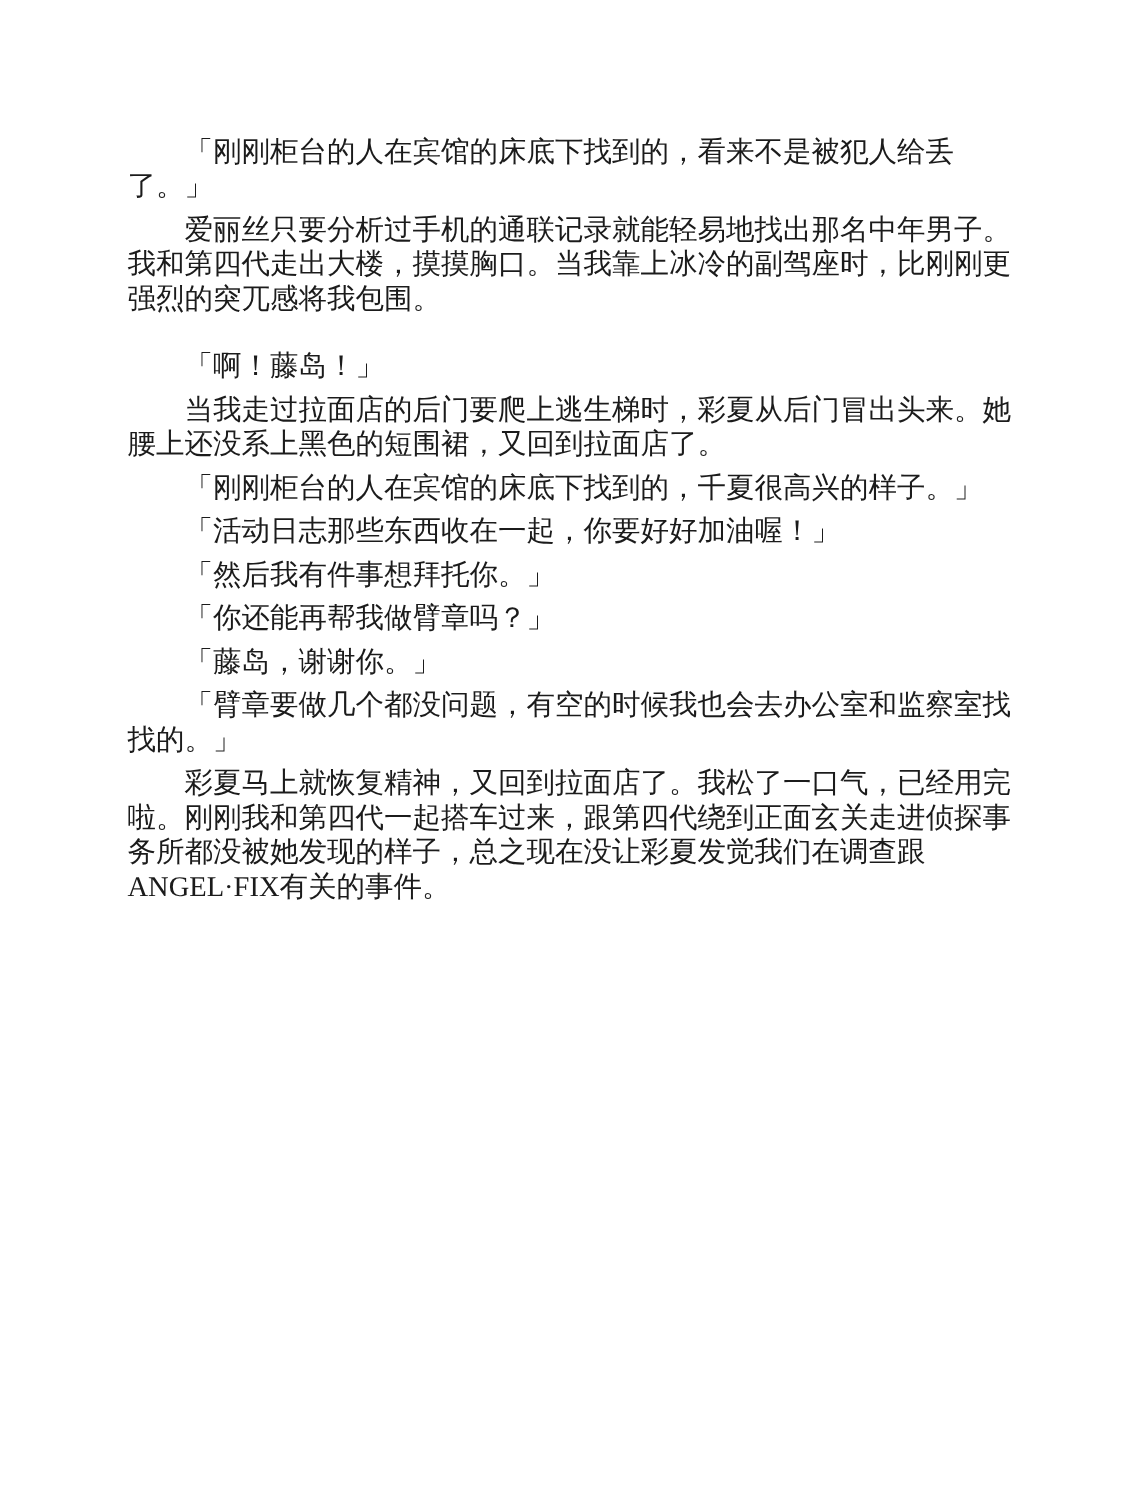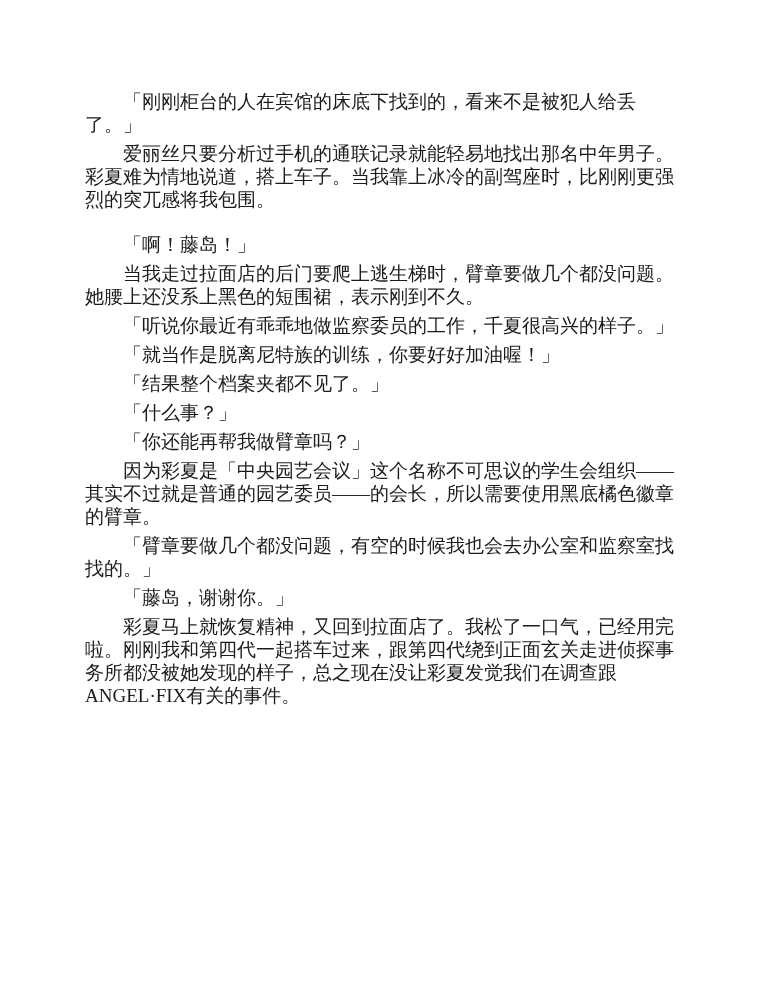--- a/index.html
+++ b/index.html
@@ -31,26 +31,24 @@
   }
   .scene-break {
     height: 16px;
   }
 </style>
 </head>
 <body>
 
 <div class="page">
   <p class="para">「刚刚柜台的人在宾馆的床底下找到的，看来不是被犯人给丢了。」</p>
-  <p class="para">爱丽丝只要分析过手机的通联记录就能轻易地找出那名中年男子。彩夏难为情地说道，搭上车子。当我靠上冰冷的副驾座时，比刚刚更强烈的突兀感将我包围。</p>
+  <p class="para">爱丽丝只要分析过手机的通联记录就能轻易地找出那名中年男子。我和第四代走出大楼，摸摸胸口。当我靠上冰冷的副驾座时，比刚刚更强烈的突兀感将我包围。</p>
   <div class="scene-break"></div>
   <p class="para">「啊！藤岛！」</p>
-  <p class="para">当我走过拉面店的后门要爬上逃生梯时，臂章要做几个都没问题。她腰上还没系上黑色的短围裙，表示刚到不久。</p>
-  <p class="para">「听说你最近有乖乖地做监察委员的工作，千夏很高兴的样子。」</p>
-  <p class="para">「就当作是脱离尼特族的训练，你要好好加油喔！」</p>
-  <p class="para">「结果整个档案夹都不见了。」</p>
-  <p class="para">「什么事？」</p>
+  <p class="para">当我走过拉面店的后门要爬上逃生梯时，彩夏从后门冒出头来。她腰上还没系上黑色的短围裙，又回到拉面店了。</p>
+  <p class="para">「刚刚柜台的人在宾馆的床底下找到的，千夏很高兴的样子。」</p>
+  <p class="para">「活动日志那些东西收在一起，你要好好加油喔！」</p>
+  <p class="para">「然后我有件事想拜托你。」</p>
   <p class="para">「你还能再帮我做臂章吗？」</p>
-  <p class="para">因为彩夏是「中央园艺会议」这个名称不可思议的学生会组织——其实不过就是普通的园艺委员——的会长，所以需要使用黑底橘色徽章的臂章。</p>
+  <p class="para">「藤岛，谢谢你。」</p>
   <p class="para">「臂章要做几个都没问题，有空的时候我也会去办公室和监察室找找的。」</p>
-  <p class="para">「藤岛，谢谢你。」</p>
   <p class="para">彩夏马上就恢复精神，又回到拉面店了。我松了一口气，已经用完啦。刚刚我和第四代一起搭车过来，跟第四代绕到正面玄关走进侦探事务所都没被她发现的样子，总之现在没让彩夏发觉我们在调查跟ANGEL·FIX有关的事件。</p>
 </div>
 
 </body></html>

